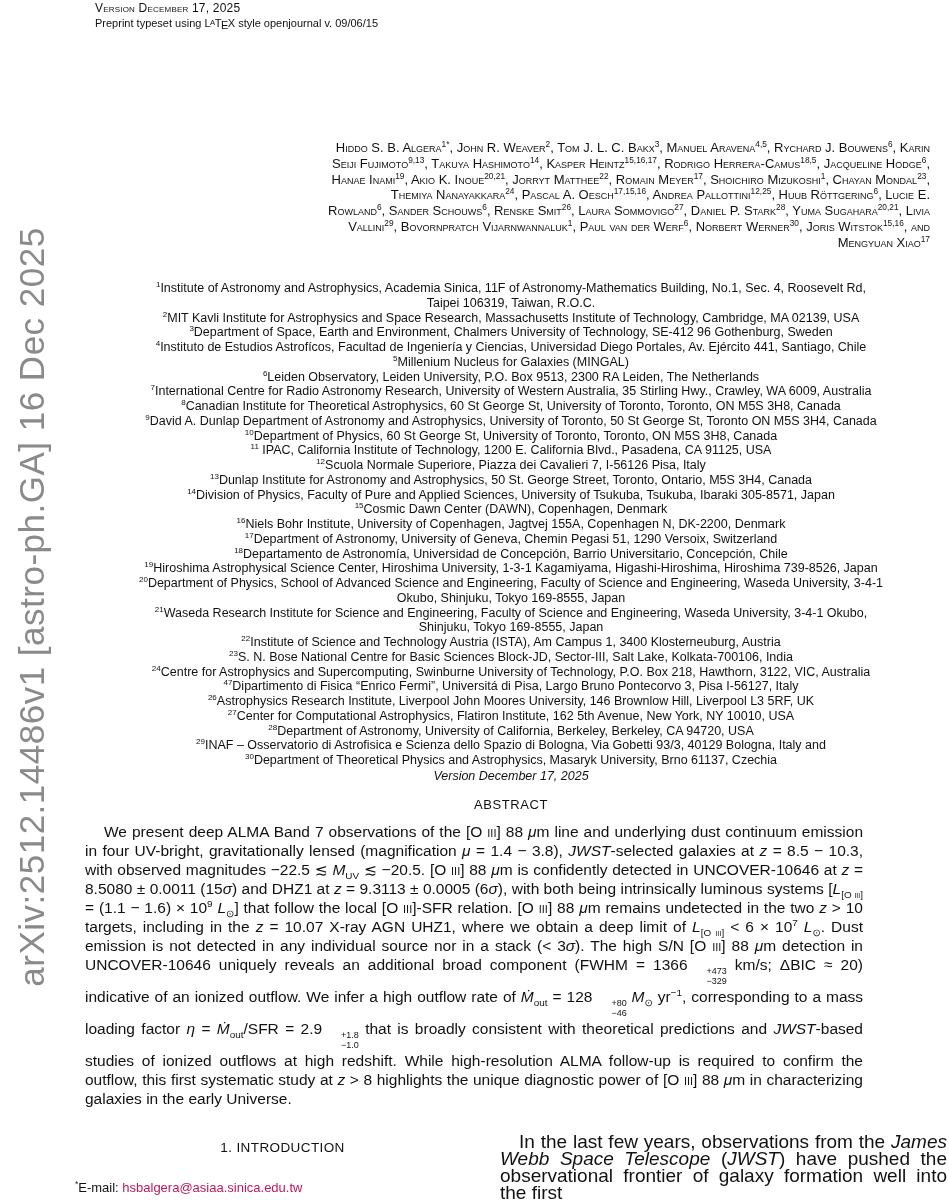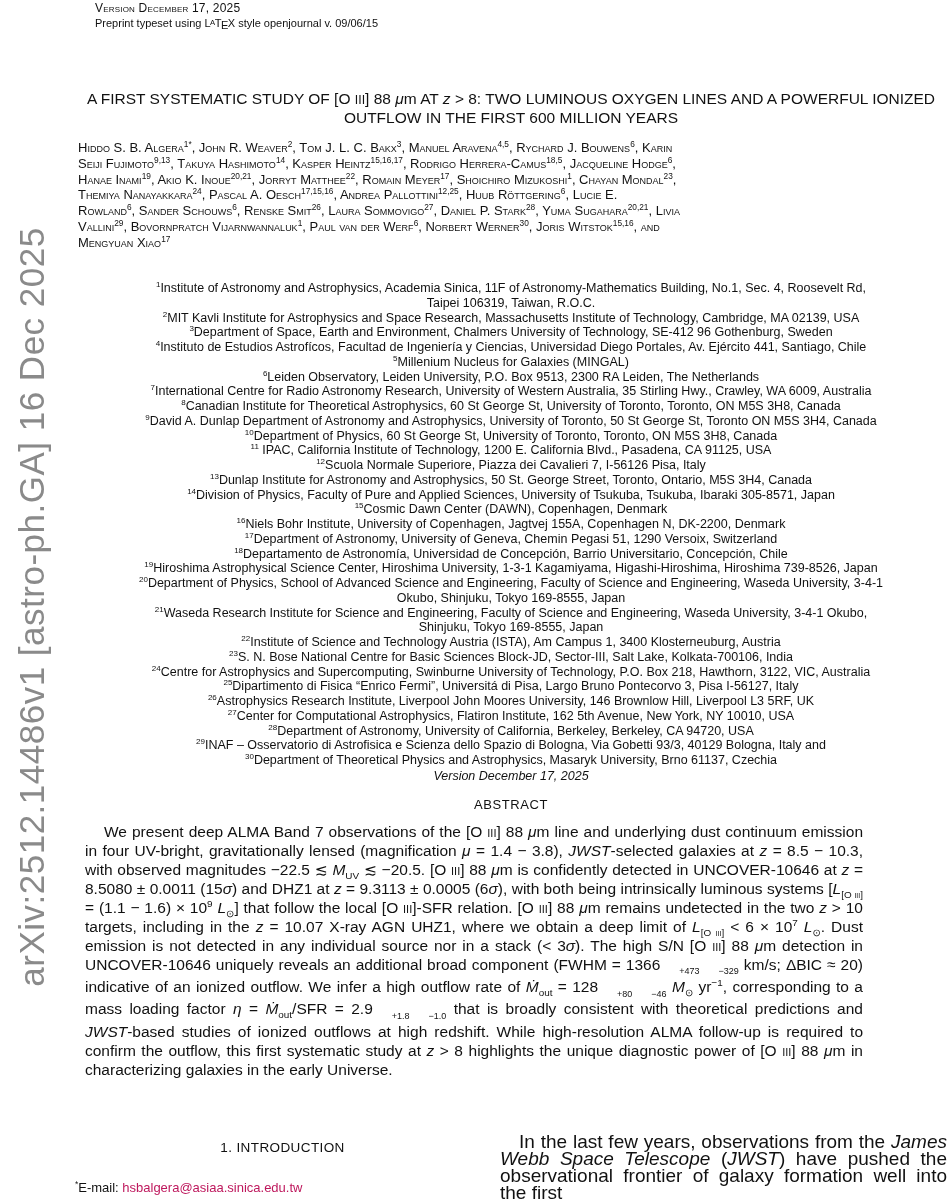--- a/index.html
+++ b/index.html
@@ -30,22 +30,22 @@
 
   
   .title{
     position:absolute;left:78px;top:90px;width:866px;
     text-align:center;font-size:15.5px;line-height:18px;
   }
   .tsc{font-size:80%;}
 
   
   .authors{
-    position:absolute;left:78px;top:140px;width:866px;
-    text-align:left;font-variant:small-caps;
+    position:absolute;left:64px;top:140px;width:866px;
+    text-align:right;font-variant:small-caps;
     font-size:13px;line-height:15.8px;
   }
   .author-line{white-space:nowrap;}
 
   
   .affils{
     position:absolute;left:40px;top:281px;width:942px;
     text-align:center;font-size:12.5px;line-height:14.75px;
   }
   sup{font-size:64%;line-height:0;vertical-align:super;}
@@ -58,21 +58,21 @@
   .abstract-heading{
     position:absolute;left:78px;top:797px;width:866px;
     text-align:center;font-size:13px;letter-spacing:0.6px;
   }
   .abstract-body{
     position:absolute;left:85px;top:822px;width:778px;
     text-align:justify;font-size:15.5px;line-height:19px;
     text-indent:19px;
   }
   .sc{font-variant:small-caps;}
-  .ss{display:inline-flex;flex-direction:row;font-size:0.58em;line-height:1.08;vertical-align:-0.5em;text-align:left;}
+  .ss{display:inline-flex;flex-direction:column;font-size:0.58em;line-height:1.08;vertical-align:-0.5em;text-align:left;}
   .ss span{display:block;}
 
   .intro-heading{
     position:absolute;left:85px;top:1140px;width:395px;
     text-align:center;font-size:13.5px;letter-spacing:0.4px;
   }
   .intro-par{
     position:absolute;left:500px;top:1133px;width:447px;
     text-align:justify;font-size:19px;line-height:17px;
     text-indent:19px;
@@ -88,21 +88,20 @@
 
 <div class="page">
 
   <div class="top-header">
     <div class="ver">Version December 17, 2025</div>
     <div class="pre">Preprint typeset using L<span class="la">A</span>T<span class="le">E</span>X style openjournal v. 09/06/15</div>
   </div>
 
   <div class="watermark" style="color: rgb(138, 138, 138);">arXiv:2512.14486v1  [astro-ph.GA]  16 Dec 2025</div>
 
-  <div class="title">A FIRST SYSTEMATIC STUDY OF [O <span class="tsc">III</span>] 88 <i>μ</i>m AT <i>z</i> &gt; 8: TWO LUMINOUS OXYGEN LINES AND A POWERFUL IONIZED OUTFLOW IN THE FIRST 600 MILLION YEARS</div>
 
   <div class="authors">
 
   <div class="author-line">Hiddo S. B. Algera<sup>1*</sup>, John R. Weaver<sup>2</sup>, Tom J. L. C. Bakx<sup>3</sup>, Manuel Aravena<sup>4,5</sup>, Rychard J. Bouwens<sup>6</sup>, Karin</div>
       <div class="author-line">Seiji Fujimoto<sup>9,13</sup>, Takuya Hashimoto<sup>14</sup>, Kasper Heintz<sup>15,16,17</sup>, Rodrigo Herrera-Camus<sup>18,5</sup>, Jacqueline Hodge<sup>6</sup>,</div>
       <div class="author-line">Hanae Inami<sup>19</sup>, Akio K. Inoue<sup>20,21</sup>, Jorryt Matthee<sup>22</sup>, Romain Meyer<sup>17</sup>, Shoichiro Mizukoshi<sup>1</sup>, Chayan Mondal<sup>23</sup>,</div>
       <div class="author-line">Themiya Nanayakkara<sup>24</sup>, Pascal A. Oesch<sup>17,15,16</sup>, Andrea Pallottini<sup>12,25</sup>, Huub Röttgering<sup>6</sup>, Lucie E.</div>
       <div class="author-line">Rowland<sup>6</sup>, Sander Schouws<sup>6</sup>, Renske Smit<sup>26</sup>, Laura Sommovigo<sup>27</sup>, Daniel P. Stark<sup>28</sup>, Yuma Sugahara<sup>20,21</sup>, Livia</div>
       <div class="author-line">Vallini<sup>29</sup>, Bovornpratch Vijarnwannaluk<sup>1</sup>, Paul van der Werf<sup>6</sup>, Norbert Werner<sup>30</sup>, Joris Witstok<sup>15,16</sup>, and</div>
       <div class="author-line">Mengyuan Xiao<sup>17</sup></div>
@@ -127,21 +126,21 @@
       <div class="affil-line"><sup>15</sup>Cosmic Dawn Center (DAWN), Copenhagen, Denmark</div>
       <div class="affil-line"><sup>16</sup>Niels Bohr Institute, University of Copenhagen, Jagtvej 155A, Copenhagen N, DK-2200, Denmark</div>
       <div class="affil-line"><sup>17</sup>Department of Astronomy, University of Geneva, Chemin Pegasi 51, 1290 Versoix, Switzerland</div>
       <div class="affil-line"><sup>18</sup>Departamento de Astronomía, Universidad de Concepción, Barrio Universitario, Concepción, Chile</div>
       <div class="affil-line"><sup>19</sup>Hiroshima Astrophysical Science Center, Hiroshima University, 1-3-1 Kagamiyama, Higashi-Hiroshima, Hiroshima 739-8526, Japan</div>
       <div class="affil-line"><sup>20</sup>Department of Physics, School of Advanced Science and Engineering, Faculty of Science and Engineering, Waseda University, 3-4-1<br>Okubo, Shinjuku, Tokyo 169-8555, Japan</div>
       <div class="affil-line"><sup>21</sup>Waseda Research Institute for Science and Engineering, Faculty of Science and Engineering, Waseda University, 3-4-1 Okubo,<br>Shinjuku, Tokyo 169-8555, Japan</div>
       <div class="affil-line"><sup>22</sup>Institute of Science and Technology Austria (ISTA), Am Campus 1, 3400 Klosterneuburg, Austria</div>
       <div class="affil-line"><sup>23</sup>S. N. Bose National Centre for Basic Sciences Block-JD, Sector-III, Salt Lake, Kolkata-700106, India</div>
       <div class="affil-line"><sup>24</sup>Centre for Astrophysics and Supercomputing, Swinburne University of Technology, P.O. Box 218, Hawthorn, 3122, VIC, Australia</div>
-      <div class="affil-line"><sup>25</sup>Dipartimento di Fisica “Enrico Fermi”, Universitá di Pisa, Largo Bruno Pontecorvo 3, Pisa I-56127, Italy</div>
+      <div class="affil-line"><sup>47</sup>Dipartimento di Fisica “Enrico Fermi”, Universitá di Pisa, Largo Bruno Pontecorvo 3, Pisa I-56127, Italy</div>
       <div class="affil-line"><sup>26</sup>Astrophysics Research Institute, Liverpool John Moores University, 146 Brownlow Hill, Liverpool L3 5RF, UK</div>
       <div class="affil-line"><sup>27</sup>Center for Computational Astrophysics, Flatiron Institute, 162 5th Avenue, New York, NY 10010, USA</div>
       <div class="affil-line"><sup>28</sup>Department of Astronomy, University of California, Berkeley, Berkeley, CA 94720, USA</div>
       <div class="affil-line"><sup>29</sup>INAF – Osservatorio di Astrofisica e Scienza dello Spazio di Bologna, Via Gobetti 93/3, 40129 Bologna, Italy and</div>
       <div class="affil-line"><sup>30</sup>Department of Theoretical Physics and Astrophysics, Masaryk University, Brno 61137, Czechia</div>
     </div>
 
   <div class="version-date">Version December 17, 2025</div>
 
   <div class="abstract-heading">ABSTRACT</div>

